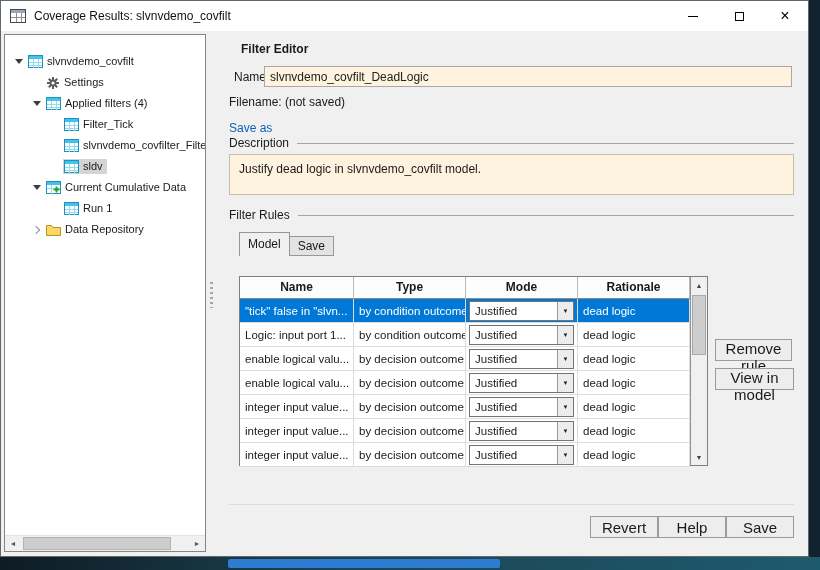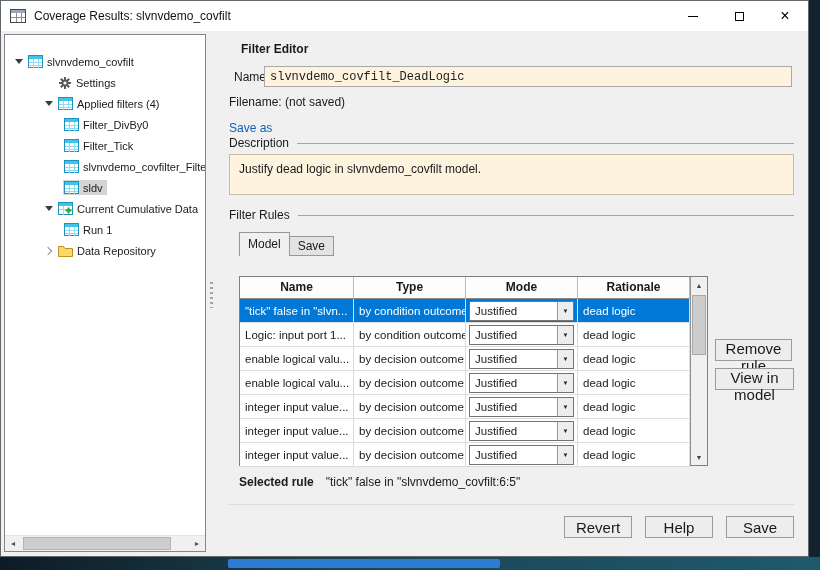--- a/index.html
+++ b/index.html
@@ -13,41 +13,41 @@
   .title{margin-left:8px;font-size:12px;color:#111;white-space:nowrap}
   .win-btns{margin-left:auto;display:flex;height:100%}
   .win-btn{width:46px;height:100%;display:flex;align-items:center;justify-content:center;cursor:default}
   .glyph-min{width:10px;height:1px;background:#000;display:block}
   .glyph-max{width:9px;height:9px;border:1px solid #000;display:block}
   .glyph-close{font-size:16px;line-height:1;color:#000}
 
   
   .sidebar{position:absolute;left:3px;top:33px;width:202px;height:518px;background:#fff;border:1px solid #82868b;padding-top:16px;overflow:hidden}
   .tree-row{height:21px;display:flex;align-items:center;white-space:nowrap;font-size:11px}
-  .lvl0{padding-left:6px}.lvl1{padding-left:36px}.lvl2{padding-left:42px}
+  .lvl0{padding-left:6px}.lvl1{padding-left:24px}.lvl2{padding-left:42px}
   .exp{width:16px;flex:none;display:flex;align-items:center;justify-content:center;height:100%}
   .exp-open{width:0;height:0;border-left:4px solid transparent;border-right:4px solid transparent;border-top:5px solid #3c3c3c}
   .exp-closed{width:6px;height:6px;border-top:1px solid #8f8f8f;border-right:1px solid #8f8f8f;transform:rotate(45deg);margin-left:-2px}
-  .hl{display:flex;align-items:center;gap:4px;padding:1px 4px 1px 1px}
+  .hl{display:flex;align-items:flex-start;gap:4px;padding:1px 4px 1px 1px}
   .hl.sel{background:#d4d4d4}
   .ticon{flex:none;display:block}
 
   .hscroll{position:absolute;left:0;right:0;bottom:0;height:16px;background:#f0f0f0;display:flex;border-top:1px solid #e2e2e2}
   .sb-btn{width:16px;height:15px;font-size:7px;color:#555;display:flex;align-items:center;justify-content:center;background:#f0f0f0}
   .sb-track{flex:1;position:relative}
   .sb-thumb{position:absolute;left:2px;top:1px;width:148px;height:13px;background:#cdcdcd;border:1px solid #b3b3b3}
 
   .splitter{position:absolute;left:205px;top:33px;width:11px;height:518px}
   .grip{margin:248px auto 0;width:3px;height:26px;background:repeating-linear-gradient(#a5a5a5 0 2px,transparent 2px 5px)}
 
   
   .main{position:absolute;left:216px;top:30px;right:1px;bottom:1px}
   .fe-heading{position:absolute;left:24px;top:11px;font-weight:bold}
   .name-label{position:absolute;left:17px;top:39px}
-  .name-input{position:absolute;left:47px;top:35px;right:15px;height:21px;background:#fdf3df;border:1px solid #a9a9a9;font-family:Liberation Mono, monospace;font-size:12px;padding:0 5px;color:#222}
+  .name-input{position:absolute;left:47px;top:35px;right:15px;height:21px;background:#fdf3df;border:1px solid #a9a9a9;font-family:Liberation Sans, sans-serif;font-size:12px;padding:0 5px;color:#222}
   .filename{position:absolute;left:12px;top:64px}
   .save-as{position:absolute;left:12px;top:90px;color:#0f62b4;cursor:pointer;text-decoration:none}
   .group-row{position:absolute;left:12px;right:13px;display:flex;align-items:center;gap:8px}
   .group-row .rule-line{flex:1;border-top:1px solid #a6a6a6;margin-top:1px}
   .desc-row{top:105px}
   .rules-row{top:177px}
   .desc-box{position:absolute;left:12px;right:13px;top:123px;height:41px;background:#fdf3df;border:1px solid #c6bda6;padding:7px 9px}
 
   .tabs{position:absolute;left:22px;top:201px;height:24px;display:flex;align-items:flex-end}
   .tab{padding:0 8px;border:1px solid #979797;background:#e3e3e3;height:20px;line-height:19px;cursor:default}
@@ -73,21 +73,21 @@
   .vs-thumb{position:absolute;left:1px;right:1px;top:2px;height:60px;background:#cdcdcd;border:1px solid #a9a9a9}
 
   .btn{font-family:"Liberation Sans",sans-serif;font-size:15px;background:#ededed;border:1px solid #9b9b9b;height:22px;cursor:default;color:#1a1a1a}
   .remove-rule{position:absolute;left:498px;top:308px;width:77px}
   .view-model{position:absolute;left:498px;top:337px;width:79px}
 
   .selected-rule-row{position:absolute;left:22px;top:444px;display:flex;gap:12px;white-space:nowrap}
   .sr-label{font-weight:bold}
 
   .footer-sep{position:absolute;left:12px;right:13px;top:473px;border-top:1px solid #dbdbdb}
-  .footer-btns{position:absolute;right:13px;top:485px;display:flex;gap:13px}
+  .footer-btns{position:absolute;right:13px;top:485px;display:flex;}
   .footer-btns .btn{width:68px}
 
   
   .taskbar-strip{position:absolute;left:0;top:557px;width:820px;height:13px;background:linear-gradient(90deg,#0e1b24,#1b4251 40%,#1e5a6e)}
   .strip-blue{position:absolute;left:228px;top:2px;width:272px;height:9px;background:#2d7cd1;border-radius:2px}
 </style>
 </head>
 <body>
 
 <div class="window">
@@ -154,31 +154,20 @@
       <span class="hl">
           <svg class="ticon" width="15" height="13" viewBox="0 0 15 13">
             <rect x="0.5" y="0.5" width="14" height="12" fill="#fff" stroke="#1a93c2"></rect>
             <rect x="1" y="1" width="13" height="3" fill="#45c2e8"></rect>
             <path d="M1 7.5h13M1 10.5h13M5.5 4v9M10.5 4v9" stroke="#8edbf2" fill="none"></path>
           </svg>
           <span class="tlabel">Applied filters (4)</span>
         </span>
     </div>
 
-    <div class="tree-row lvl2">
-      <span class="exp"></span>
-      <span class="hl">
-          <svg class="ticon" width="15" height="13" viewBox="0 0 15 13">
-            <rect x="0.5" y="0.5" width="14" height="12" fill="#fff" stroke="#1a93c2"></rect>
-            <rect x="1" y="1" width="13" height="3" fill="#45c2e8"></rect>
-            <path d="M1 7.5h13M1 10.5h13M5.5 4v9M10.5 4v9" stroke="#8edbf2" fill="none"></path>
-          </svg>
-          <span class="tlabel">Filter_DivBy0</span>
-        </span>
-    </div>
 
     <div class="tree-row lvl2">
       <span class="exp"></span>
       <span class="hl">
           <svg class="ticon" width="15" height="13" viewBox="0 0 15 13">
             <rect x="0.5" y="0.5" width="14" height="12" fill="#fff" stroke="#1a93c2"></rect>
             <rect x="1" y="1" width="13" height="3" fill="#45c2e8"></rect>
             <path d="M1 7.5h13M1 10.5h13M5.5 4v9M10.5 4v9" stroke="#8edbf2" fill="none"></path>
           </svg>
           <span class="tlabel">Filter_Tick</span>
@@ -429,24 +418,20 @@
         <div class="vs-track">
             <div class="vs-thumb"></div>
           </div>
         <div class="vs-btn">▼</div>
       </div>
     </div>
 
     <button class="btn remove-rule">Remove rule</button>
     <button class="btn view-model">View in model</button>
 
-    <div class="selected-rule-row">
-      <span class="sr-label">Selected rule</span>
-      <span class="sr-value">"tick" false in "slvnvdemo_covfilt:6:5"</span>
-    </div>
 
     <div class="footer-sep"></div>
     <div class="footer-btns">
       <button class="btn">Revert</button>
       <button class="btn">Help</button>
       <button class="btn">Save</button>
     </div>
   </div>
 </div>
 

